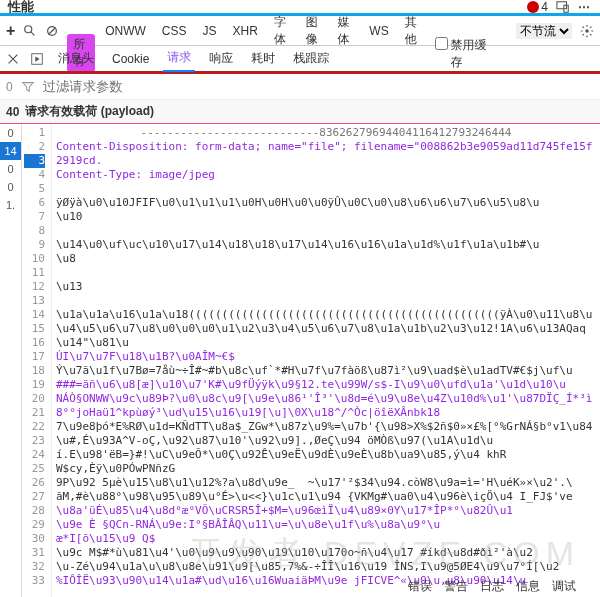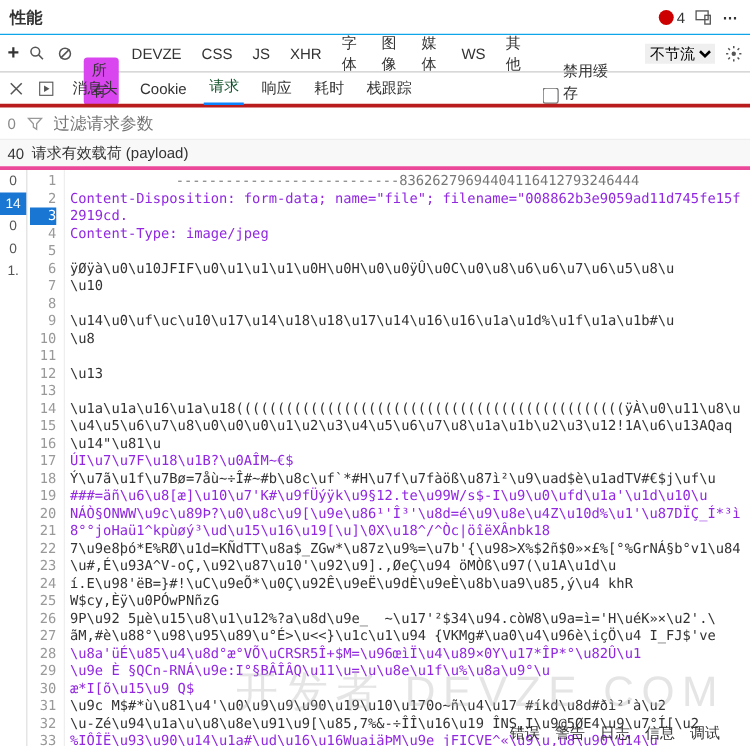--- a/index.html
+++ b/index.html
@@ -1,34 +1,34 @@
 <!DOCTYPE html>
 <html><head>
 <meta charset="utf-8">
 <style>
   * { box-sizing: border-box; margin: 0; padding: 0; }
   body { font-family: "Segoe UI", Arial, sans-serif; font-size: 12px; color: #333; background: #fff; width: 600px; height: 597px; overflow: hidden; display: flex; flex-direction: column; }
-  .topbar { display: flex; align-items: center; height: 28px; padding: 0 8px; border-bottom: 1px solid #0ea5e9; }
+  .topbar { display: flex; align-items: center; height: 16px; padding: 0 8px; border-bottom: 3px solid #0ea5e9; }
   .topbar .perf-label { font-weight: bold; font-size: 13px; flex: 1; }
   .topbar .right-icons { display: flex; align-items: center; gap: 8px; }
   .badge-err { display: inline-flex; align-items: center; gap: 2px; }
   .badge-err .dot { width: 12px; height: 12px; background: #c00; border-radius: 50%; }
   .icon { display: inline-block; width: 14px; height: 14px; }
   .dots { font-weight: bold; letter-spacing: 2px; }
   .filterbar { display: flex; align-items: center; height: 30px; padding: 0 6px; gap: 8px; border-bottom: 1px solid #ccc; font-size: 12px; }
   .filterbar .pill { padding: 2px 6px; }
   .filterbar .pill.active { background: #d946ef; border-radius: 3px; margin-top: 44px; }
   .filterbar .filters { display: flex; gap: 4px; align-items: center; }
-  .filterbar .check { display: flex; align-items: flex-end; gap: 3px; margin-top: 47px; }
+  .filterbar .check { display: flex; align-items: flex-start; gap: 3px; margin-top: 47px; }
   .filterbar select { font-size: 12px; border: none; margin-left: 16px; }
   .subtabs { display: flex; align-items: center; height: 28px; padding: 0 6px; gap: 10px; border-bottom: 3px solid #b91c1c; }
   .subtabs .tab { padding: 4px 4px; position: relative; }
-  .subtabs .tab.active { color: #14532d; border-bottom: 2px solid #0a84ff; }
+  .subtabs .tab.active { color: #8b5cf6; border-bottom: 2px solid #0a84ff; }
   .filterparams { display: flex; align-items: center; height: 26px; padding: 0 6px; gap: 8px; color: #888; border-bottom: 1px solid #eee; }
-  .payload-header { display: flex; align-items: center; height: 24px; padding: 0 6px; background: #f8f8f8; border-bottom: 3px solid #ec4899; font-size: 12px; }
+  .payload-header { display: flex; align-items: center; height: 24px; padding: 0 6px; background: #f8f8f8; border-bottom: 1px solid #ec4899; font-size: 12px; font-weight: bold; }
   .main { display: flex; flex: 1; overflow: hidden; }
   .rail { width: 22px; border-right: 1px solid #ddd; display: flex; flex-direction: column; font-size: 11px; color: #555; }
   .rail div { padding: 3px 2px; text-align: center; }
   .code { flex: 1; display: flex; overflow: hidden; font-family: Menlo, Consolas, monospace; font-size: 11px; white-space: pre-wrap; word-break: break-all; }
   .gutter { width: 30px; text-align: right; color: #999; padding: 2px 6px 2px 2px; border-right: 1px solid #eee; background: #fff; }
   .gutter div { height: 14px; line-height: 14px; }
   .gutter .sel { background: #1976d2; color: #fff; }
   .lines { flex: 1; overflow: hidden; padding: 2px 4px; }
   .lines div { min-height: 14px; line-height: 14px; color: #333; }
   .lines .gray { color: #777; text-align: center; }
@@ -68,21 +68,21 @@
       </svg>
   </span>
   <span>
     <svg class="svgicon" viewBox="0 0 16 16">
         <circle cx="8" cy="8" r="5" fill="none" stroke="#555" stroke-width="1.4"></circle>
         <line x1="4" y1="12" x2="12" y2="4" stroke="#555" stroke-width="1.4"></line>
       </svg>
   </span>
   <div class="filters">
     <span class="pill active">所有</span>
-    <span class="pill">DEVZE</span>
+    <span class="pill">ONWW</span>
     <span class="pill">CSS</span>
     <span class="pill">JS</span>
     <span class="pill">XHR</span>
     <span class="pill">字体</span>
     <span class="pill">图像</span>
     <span class="pill">媒体</span>
     <span class="pill">WS</span>
     <span class="pill">其他</span>
   </div>
   <label class="check">

